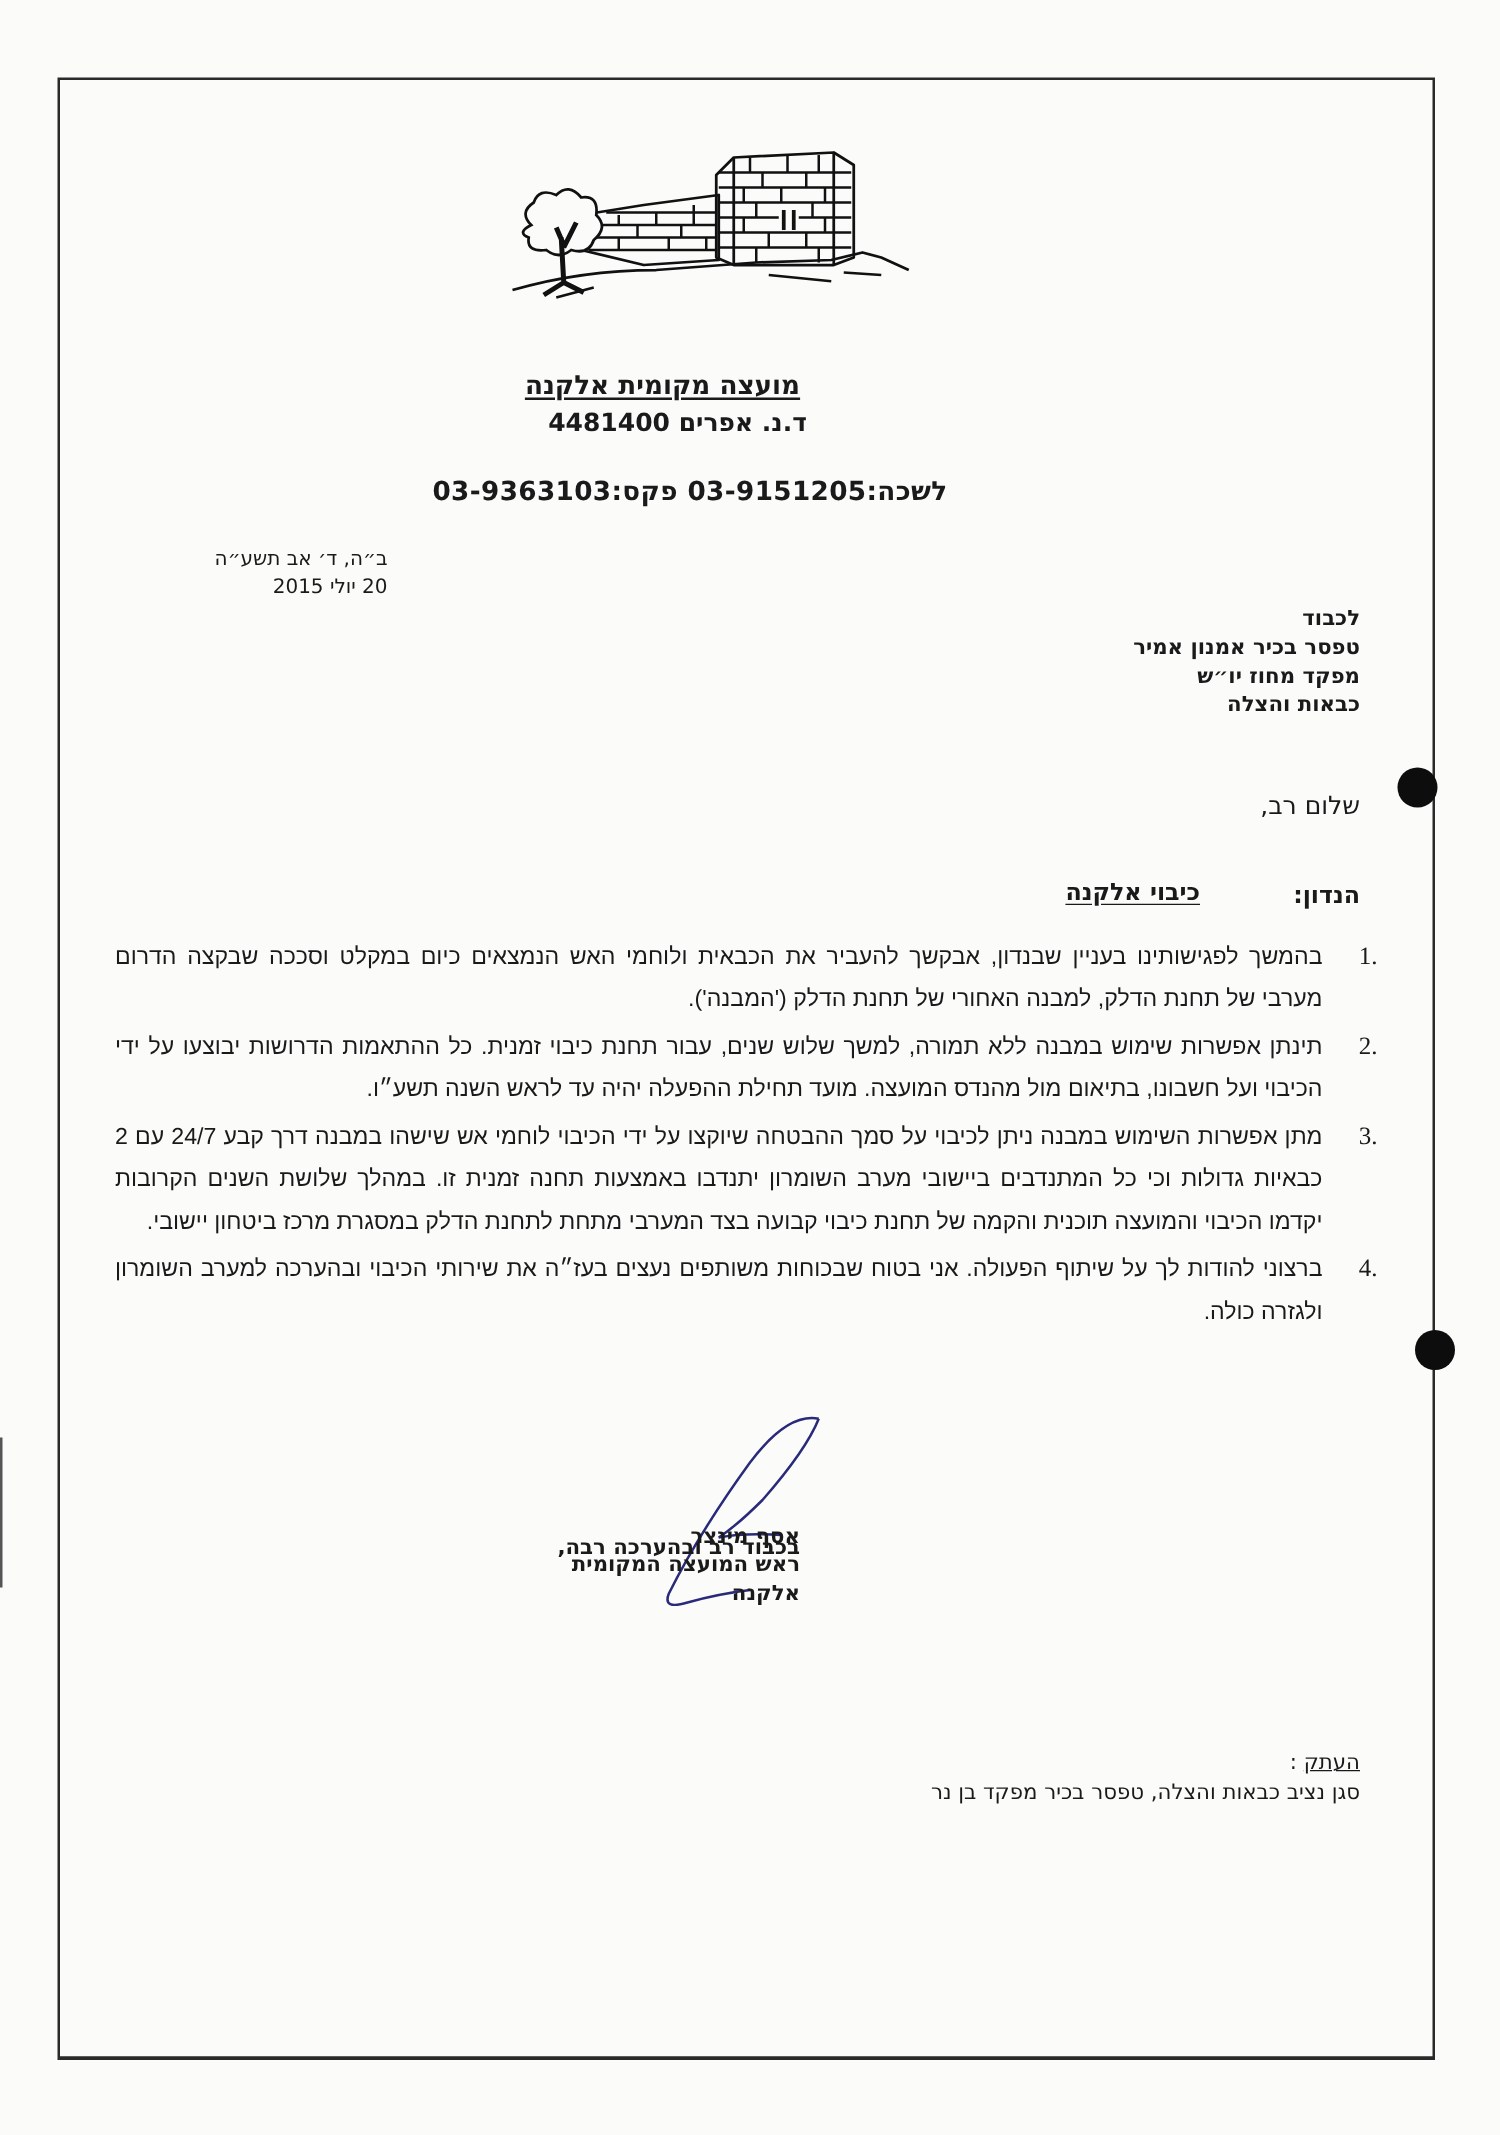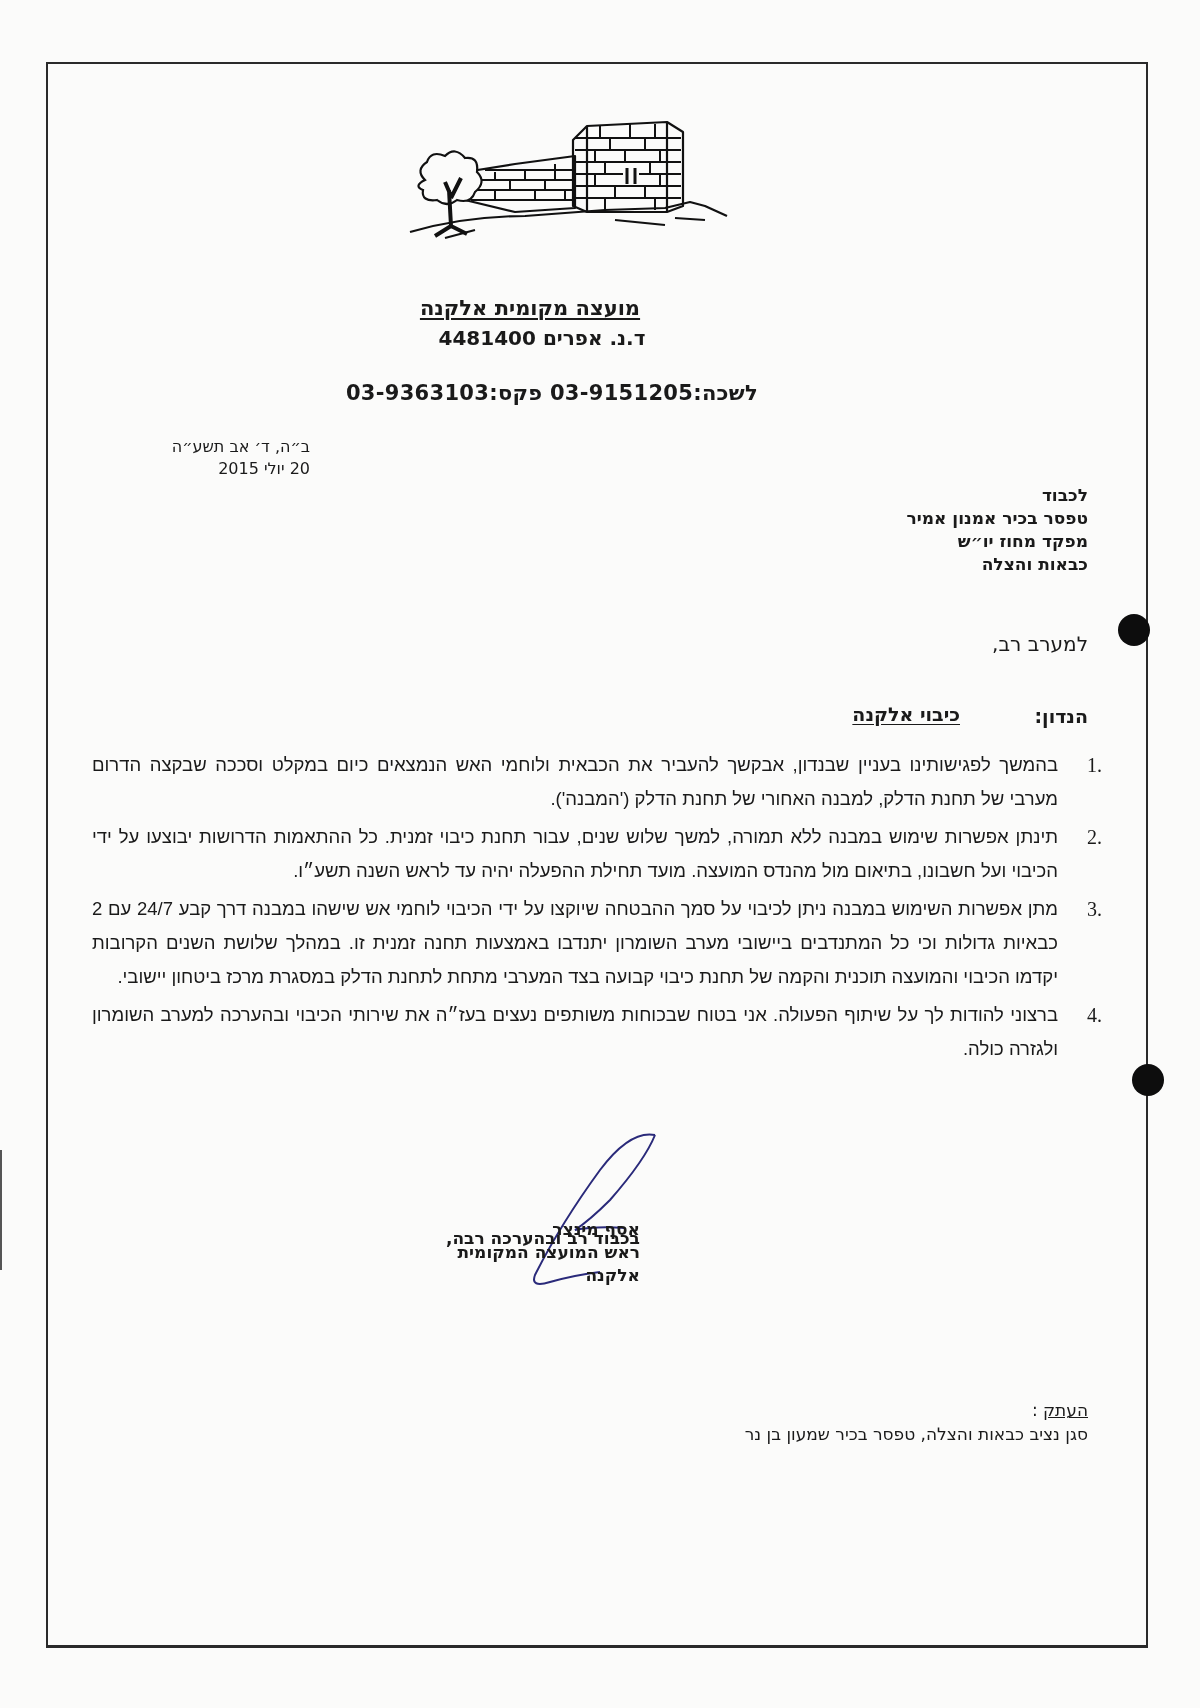--- a/index.html
+++ b/index.html
@@ -97,21 +97,21 @@
   <div>20 יולי 2015</div>
 </div>
 
 <div class="abs to">
   <div>לכבוד</div>
   <div>טפסר בכיר אמנון אמיר</div>
   <div>מפקד מחוז יו״ש</div>
   <div>כבאות והצלה</div>
 </div>
 
-<div class="abs greet">למערב רב,</div>
+<div class="abs greet">שלום רב,</div>
 <div class="abs subject-label">הנדון:</div>
 <div class="abs subject-value">כיבוי אלקנה</div>
 
 <div class="abs items">
   <div class="item">
     <div class="num">1.</div>
     <div class="txt">בהמשך לפגישותינו בעניין שבנדון, אבקשך להעביר את הכבאית ולוחמי האש הנמצאים כיום במקלט וסככה שבקצה הדרום מערבי של תחנת הדלק, למבנה האחורי של תחנת הדלק ('המבנה').</div>
   </div>
   <div class="item">
     <div class="num">2.</div>
@@ -133,13 +133,13 @@
 </svg>
 
 <div class="abs closing">בכבוד רב ובהערכה רבה,</div>
 <div class="abs signer">
   <div>אסף מינצר</div>
   <div>ראש המועצה המקומית</div>
   <div>אלקנה</div>
 </div>
 
 <div class="abs copy-label"><span class="u">העתק</span><span> :</span></div>
-<div class="abs copy-value">סגן נציב כבאות והצלה, טפסר בכיר שמעון בן נר</div>
+<div class="abs copy-value">סגן נציב כבאות והצלה, טפסר בכיר מפקד בן נר</div>
 
 </body></html>

